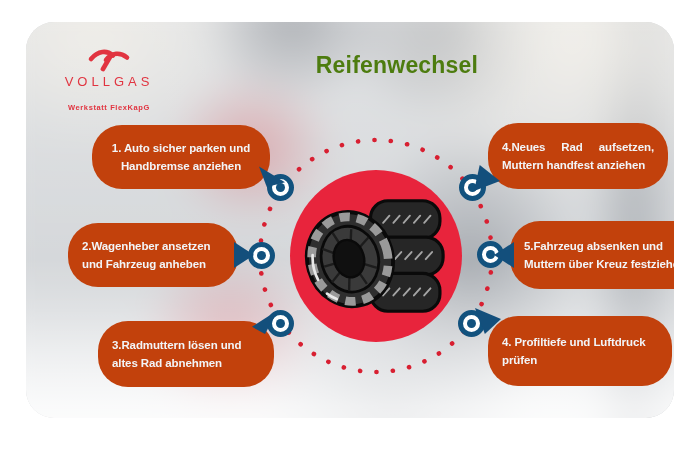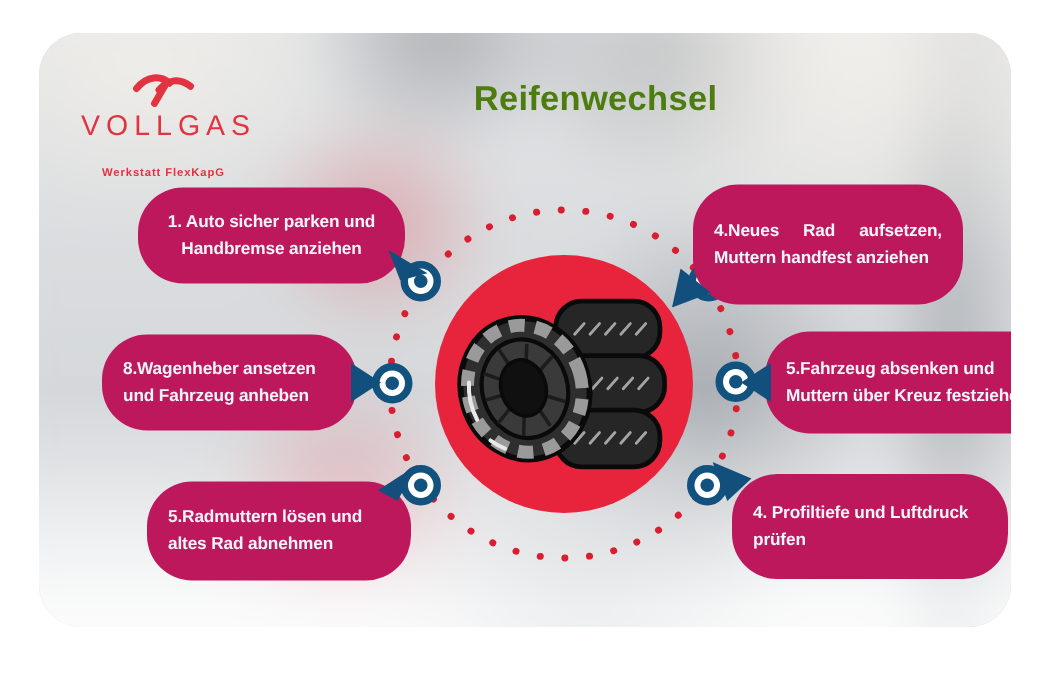--- a/index.html
+++ b/index.html
@@ -16,45 +16,45 @@
       radial-gradient(150px 200px at 67% 60%, rgba(110,116,125,.5) 0%, rgba(110,116,125,0) 72%),
       radial-gradient(190px 150px at 56% 92%, rgba(125,131,140,.5) 0%, rgba(125,131,140,0) 72%),
       linear-gradient(90deg, rgba(0,0,0,0) 84%, rgba(120,126,134,.45) 90%, rgba(0,0,0,0) 97%),
       linear-gradient(180deg, #d9dbdd 0%, #d2d5d8 70%, #e8eaec 90%, #fdfdfd 100%);
   }
   .bg-tint{position:absolute;inset:0;background:linear-gradient(180deg, rgba(255,255,255,.25), rgba(255,255,255,.05) 60%, rgba(255,255,255,.75) 97%);}
 
   
   .brand{position:absolute;left:28px;top:24px;width:110px;text-align:center;}
   .brand-icon{display:block;margin:0 auto;}
-  .brand-name{font-size:19px;font-weight:500;letter-spacing:4px;color:#e13440;margin-top:2px;}
+  .brand-name{font-size:13px;font-weight:500;letter-spacing:4px;color:#e13440;margin-top:2px;}
   .brand-tagline{font-size:7.5px;font-weight:700;letter-spacing:.6px;color:#e13440;margin-top:14px;}
 
   
   .title{position:absolute;left:240px;top:30px;width:262px;text-align:center;color:#4d7c0f;font-weight:800;font-size:23px;line-height:1.18;letter-spacing:.2px;}
 
   
   .dotted-ring{position:absolute;left:220px;top:104px;}
   .red-circle{position:absolute;left:264px;top:148px;width:172px;height:172px;border-radius:50%;background:#e8243c;display:flex;align-items:center;justify-content:center;}
 
   
   .node{position:absolute;width:27px;height:27px;border-radius:50%;background:#ffffff;border:5px solid #12527e;box-sizing:border-box;}
   .node::after{content:"";position:absolute;left:50%;top:50%;width:9px;height:9px;margin:-4.5px 0 0 -4.5px;border-radius:50%;background:#12527e;}
 
   
-  .bubble{position:absolute;background:#be185d;border-radius:30px;color:#f2f5f8;font-weight:700;font-size:11.5px;line-height:1.6;display:flex;align-items:center;box-sizing:border-box;padding:10px 14px;letter-spacing:-.1px;}
+  .bubble{position:absolute;background:#c2410c;border-radius:30px;color:#f2f5f8;font-weight:700;font-size:11.5px;line-height:1.6;display:flex;align-items:center;box-sizing:border-box;padding:10px 14px;letter-spacing:-.1px;}
   .bubble p{margin:0;width:100%;}
   .tail{position:absolute;background:#134f7c;}
   .b1{left:66px;top:103px;width:178px;height:64px;text-align:center;}
   .b1 .tail{right:-15px;bottom:2px;width:26px;height:24px;clip-path:polygon(0 15%, 100% 80%, 30% 100%);}
   .b2{left:42px;top:201px;width:170px;height:64px;}
   .b2 .tail{right:-16px;top:19px;width:20px;height:26px;clip-path:polygon(0 0, 100% 50%, 0 100%);}
   .b3{left:72px;top:299px;width:176px;height:66px;}
   .b3 .tail{right:-4px;top:-11px;width:26px;height:24px;clip-path:polygon(0 70%, 100% 0, 50% 100%);}
-  .b4{left:436px;top:101px;width:180px;height:80px;text-align:justify;}
+  .b4{left:462px;top:101px;width:180px;height:66px;text-align:justify;}
   .b4 .tail{left:-14px;bottom:-2px;width:26px;height:26px;clip-path:polygon(0 100%, 22% 0, 100% 62%);}
   .b5{left:484px;top:199px;width:192px;height:68px;}
   .b5 .tail{left:-16px;top:21px;width:20px;height:26px;clip-path:polygon(100% 0, 0 50%, 100% 100%);}
   .b6{left:462px;top:294px;width:184px;height:70px;}
   .b6 .tail{left:-13px;top:-8px;width:26px;height:26px;clip-path:polygon(0 0, 100% 42%, 38% 100%);}
 </style>
 </head>
 <body>
 
 <div class="stage">
@@ -115,25 +115,25 @@
     <div class="node" style="left:241px;top:288px;"></div>
     <div class="node" style="left:433px;top:152px;"></div>
     <div class="node" style="left:451px;top:219px;"></div>
     <div class="node" style="left:432px;top:288px;"></div>
 
     <div class="bubble b1">
       <p>1. Auto sicher parken und Handbremse anziehen</p>
       <span class="tail"></span>
     </div>
     <div class="bubble b2">
-      <p>8.Wagenheber ansetzen und Fahrzeug anheben</p>
+      <p>2.Wagenheber ansetzen und Fahrzeug anheben</p>
       <span class="tail"></span>
     </div>
     <div class="bubble b3">
-      <p>5.Radmuttern lösen und altes Rad abnehmen</p>
+      <p>3.Radmuttern lösen und altes Rad abnehmen</p>
       <span class="tail"></span>
     </div>
     <div class="bubble b4">
       <p>4.Neues Rad aufsetzen, Muttern handfest anziehen</p>
       <span class="tail"></span>
     </div>
     <div class="bubble b5">
       <p>5.Fahrzeug absenken und Muttern über Kreuz festziehen</p>
       <span class="tail"></span>
     </div>

